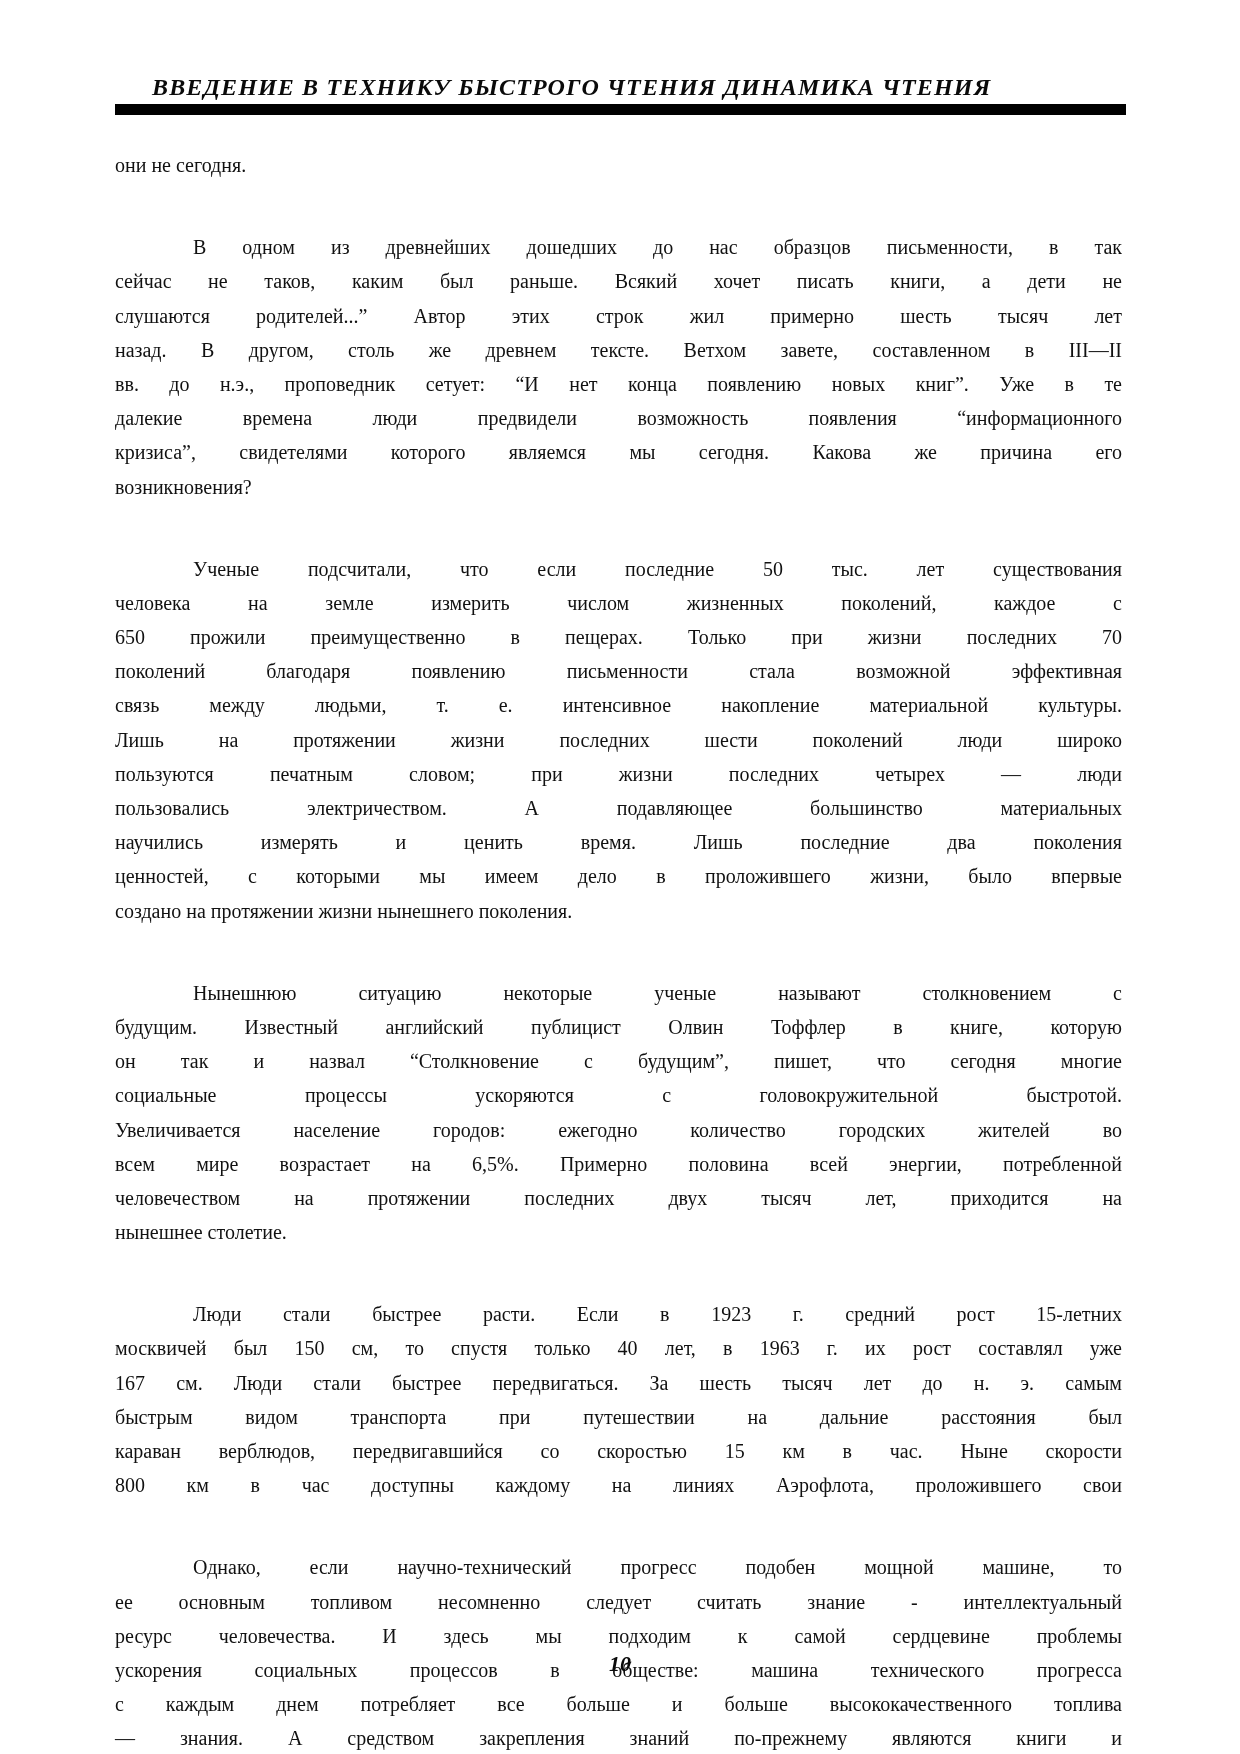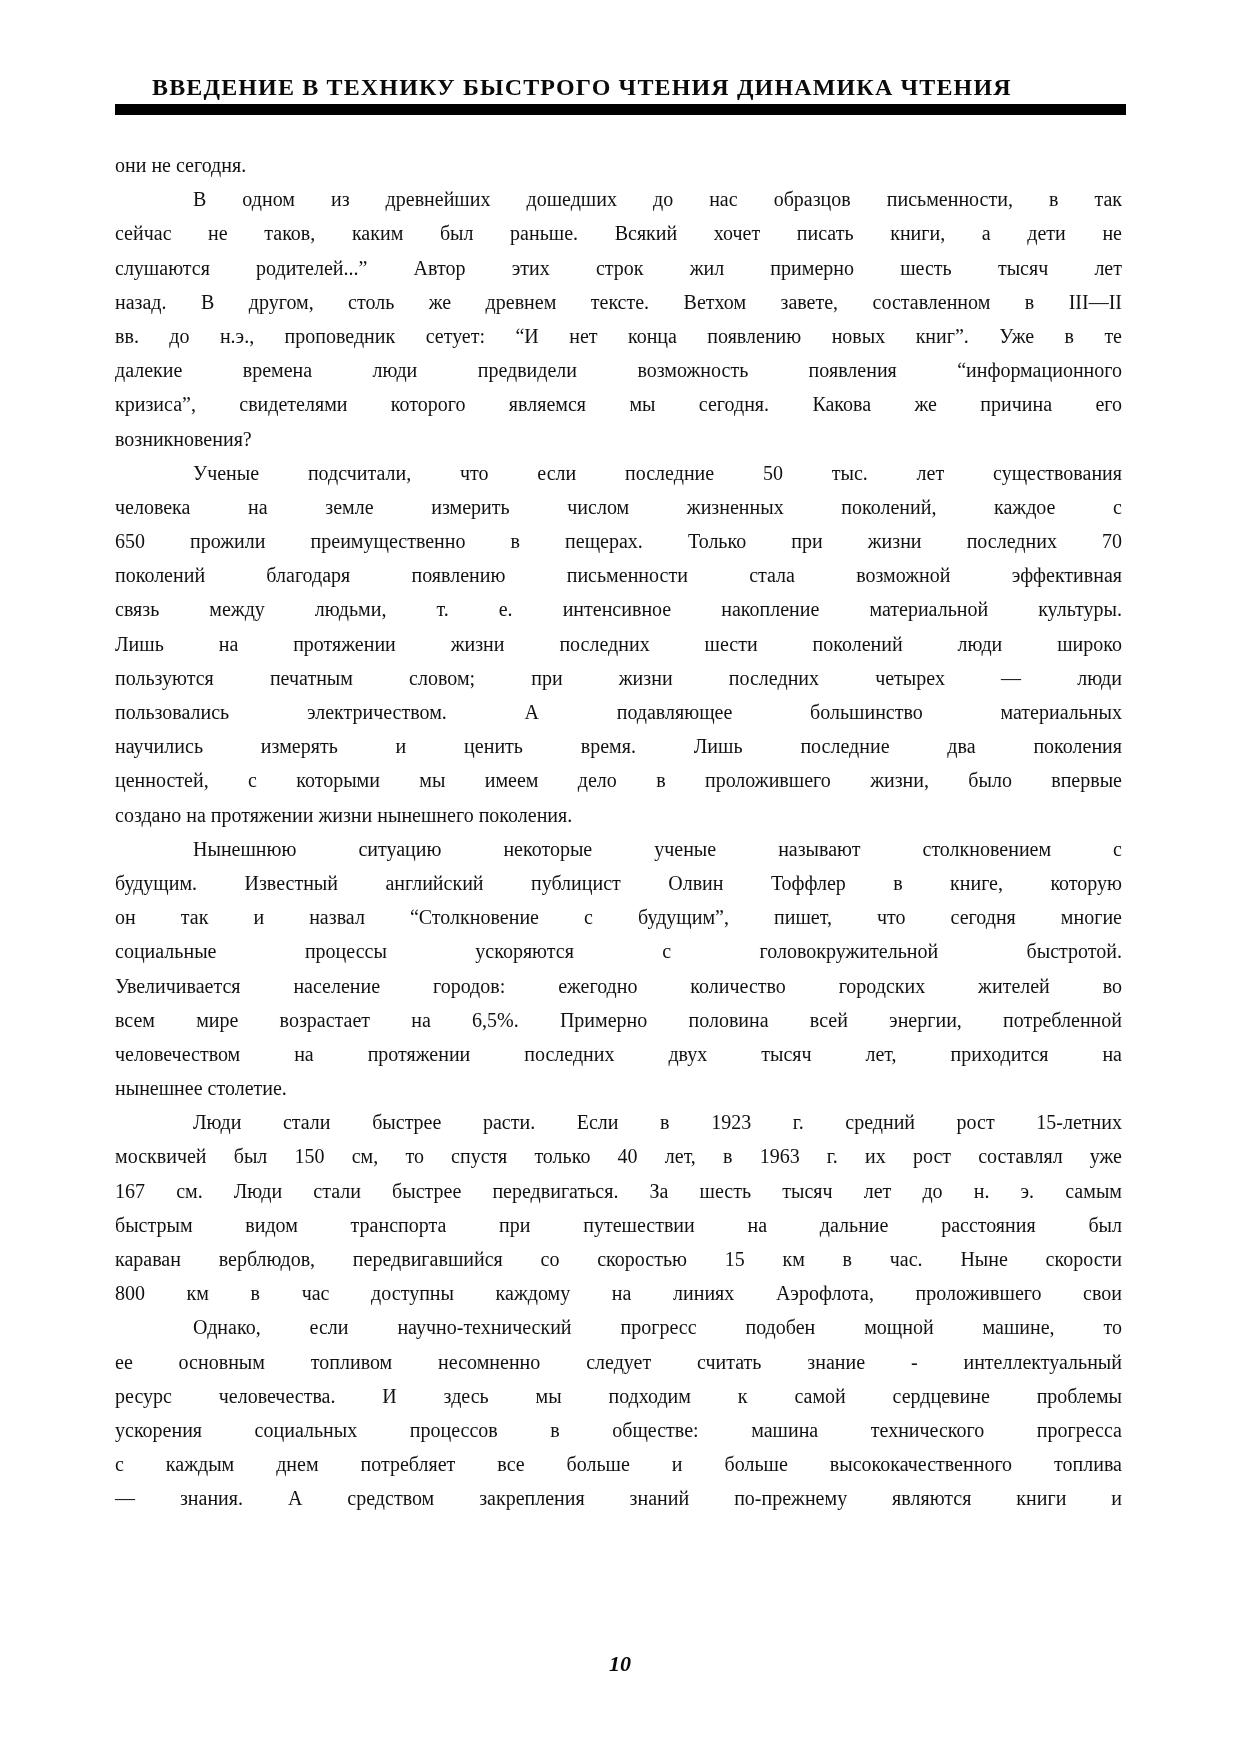--- a/index.html
+++ b/index.html
@@ -22,20 +22,21 @@
       width: 1011px;
       height: 44px;
     }
     .header-title {
       position: absolute;
       left: 37px;
       top: 0px;
       width: 940px;
       font-family: "Liberation Serif", "DejaVu Serif", serif;
       font-weight: bold;
+      font-style: italic;
       font-size: 24px;
       line-height: 30px;
       letter-spacing: 1.15px;
       white-space: nowrap;
       color: #0a0a0a;
     }
     .header-rule {
       position: absolute;
       left: 0;
       top: 32px;
@@ -58,20 +59,21 @@
       text-align-last: justify;
       height: 34.2px;
       overflow: visible;
     }
     .line.end {
       text-align: left;
       text-align-last: left;
     }
     .line.indent {
       padding-left: 78px;
+      margin-top: 48px;
     }
     .page-number {
       position: absolute;
       left: 0;
       top: 1650px;
       width: 1240px;
       text-align: center;
       font-weight: bold;
       font-style: italic;
       font-size: 22px;

